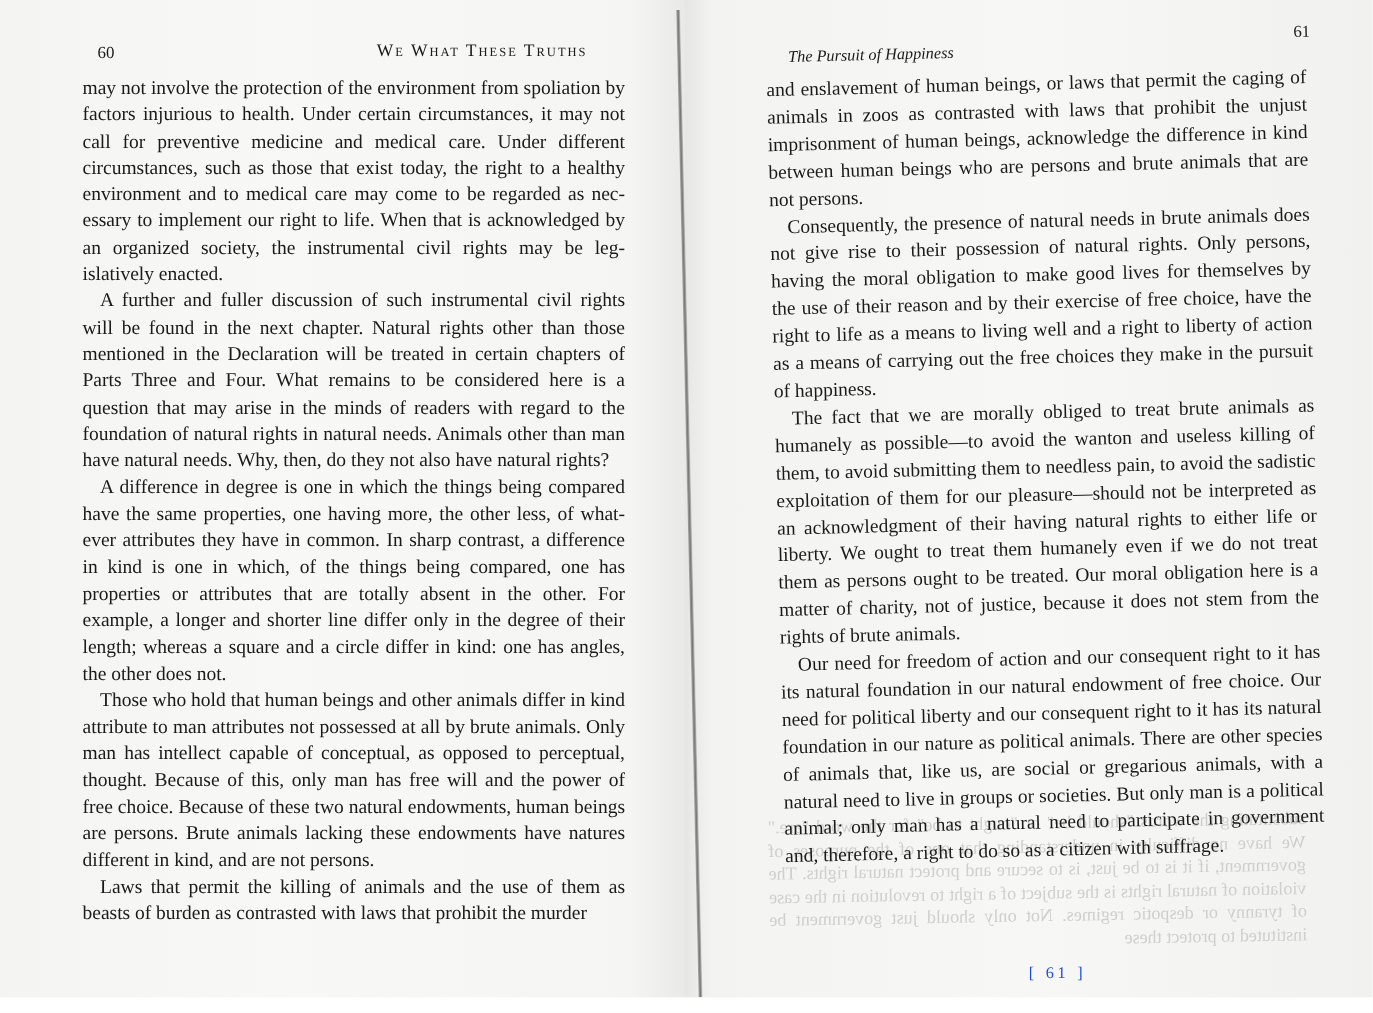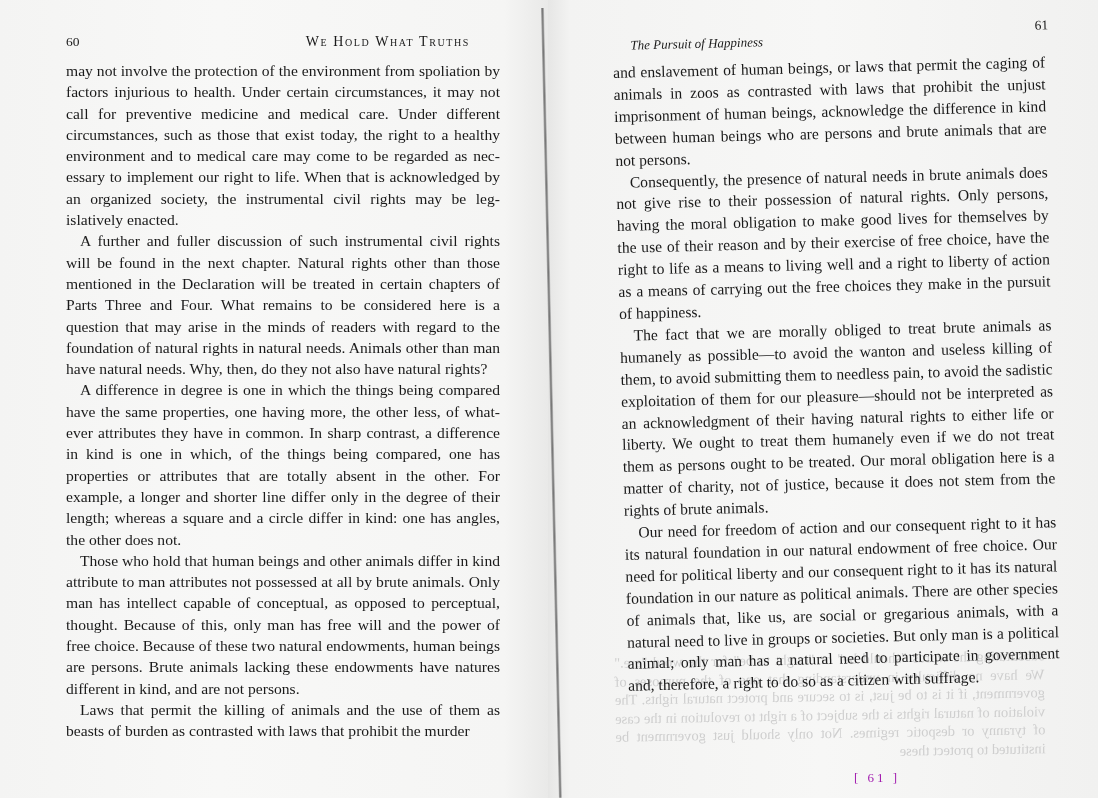--- a/index.html
+++ b/index.html
@@ -32,21 +32,21 @@
     position: absolute; left: 0; top: 798px; width: 1098px; height: 12px; background: #ffffff;
   }
 
   
   .left-content {
     position: absolute; left: 66px; top: 34px; width: 434px;
   }
   .running-head {
     position: relative; height: 22px; font-size: 13.5px;
   }
-  .folio-left { position: absolute; left: 0; top: 0; }
+  .folio-left { position: absolute; left: 12px; top: 0; }
   .title-left {
     position: absolute; right: 30px; top: 0;
     font-variant: small-caps; letter-spacing: 1.6px; font-size: 14px;
   }
   .left-text {
     margin-top: 4px;
     font-size: 15.6px; line-height: 21.3px; text-align: justify;
   }
   .left-text p { margin: 0; text-indent: 0; font-family: Liberation Serif, serif; }
   .left-text p.ind { text-indent: 14px; }
@@ -69,39 +69,39 @@
   .right-text p.ind { text-indent: 14px; }
 
   
   .bleed {
     position: absolute; left: 615px; top: 650px; width: 430px;
     color: #cfcfcf; font-size: 14.5px; line-height: 18.5px;
     transform: scaleX(-1) rotate(1deg);
     text-align: justify;
   }
   .bleed-folio {
-    position: absolute; left: 854px; top: 770px; color: #a21caf; font-size: 13px;
+    position: absolute; left: 823px; top: 770px; color: #1d4ed8; font-size: 13px;
     letter-spacing: 3px;
   }
 </style>
 </head>
 <body>
 
 <div class="spread">
   <div class="page-left"></div>
   <div class="page-right"></div>
   <div class="spine"></div>
 
   <div class="bleed">substituting the words "should be" or "ought to be" for the word "are." We have no difficulty in understanding that one of the purposes of government, if it is to be just, is to secure and protect natural rights. The violation of natural rights is the subject of a right to revolution in the case of tyranny or despotic regimes. Not only should just government be instituted to protect these</div>
   <div class="bleed-folio">[ 61 ]</div>
 
   <div class="left-content">
     <div class="running-head">
       <span class="folio-left">60</span>
-      <span class="title-left">We Hold What Truths</span>
+      <span class="title-left">We What These Truths</span>
     </div>
     <div class="left-text">
       <p>may not involve the protection of the environment from spoliation by factors injurious to health. Under certain circumstances, it may not call for preventive medicine and medical care. Under different circumstances, such as those that exist today, the right to a healthy environment and to medical care may come to be regarded as nec­essary to implement our right to life. When that is acknowledged by an organized society, the instrumental civil rights may be leg­islatively enacted.</p>
       <p class="ind">A further and fuller discussion of such instrumental civil rights will be found in the next chapter. Natural rights other than those mentioned in the Declaration will be treated in certain chapters of Parts Three and Four. What remains to be considered here is a question that may arise in the minds of readers with regard to the foundation of natural rights in natural needs. Animals other than man have natural needs. Why, then, do they not also have natural rights?</p>
       <p class="ind">A difference in degree is one in which the things being compared have the same properties, one having more, the other less, of what­ever attributes they have in common. In sharp contrast, a difference in kind is one in which, of the things being compared, one has properties or attributes that are totally absent in the other. For example, a longer and shorter line differ only in the degree of their length; whereas a square and a circle differ in kind: one has angles, the other does not.</p>
       <p class="ind">Those who hold that human beings and other animals differ in kind attribute to man attributes not possessed at all by brute animals. Only man has intellect capable of conceptual, as opposed to per­ceptual, thought. Because of this, only man has free will and the power of free choice. Because of these two natural endowments, human beings are persons. Brute animals lacking these endowments have natures different in kind, and are not persons.</p>
       <p class="ind">Laws that permit the killing of animals and the use of them as beasts of burden as contrasted with laws that prohibit the murder</p>
     </div>
   </div>
 

